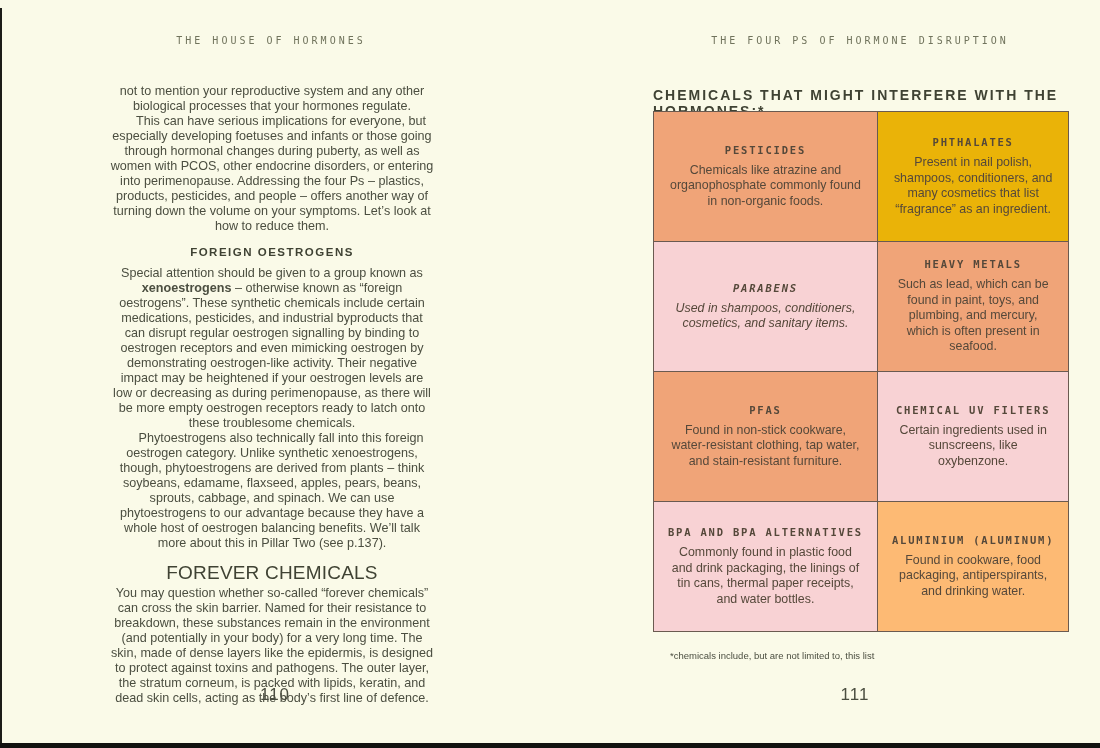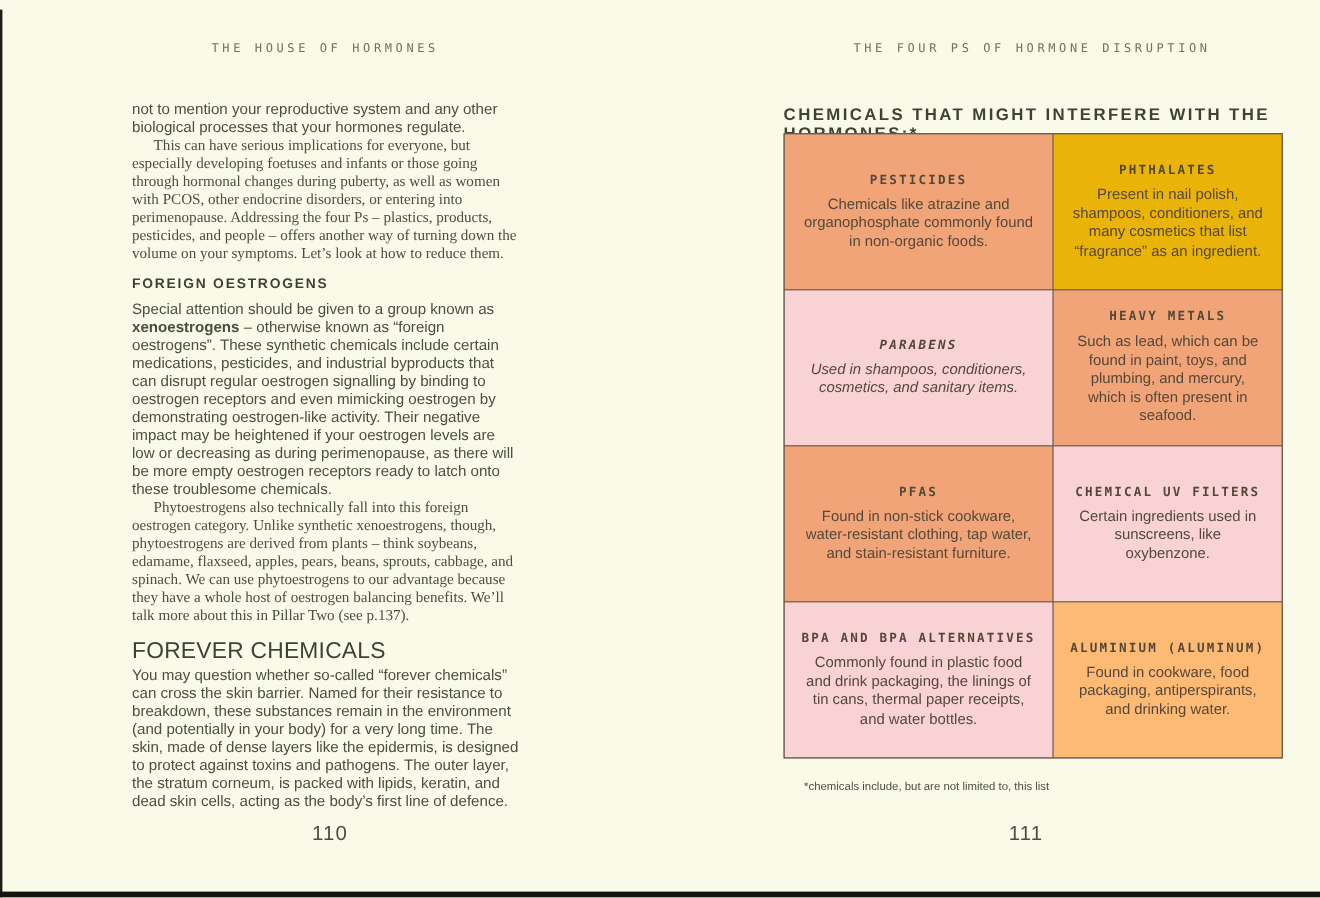--- a/index.html
+++ b/index.html
@@ -17,24 +17,24 @@
   .running-head{
     position:absolute;top:35px;text-align:center;
     font-family:"DejaVu Sans Mono","Liberation Mono",monospace;
     font-size:10px;letter-spacing:3px;color:var(--running-head,#70735c);
   }
   .page-left .running-head{left:110px;width:322px;}
   .page-right .running-head{left:73px;width:414px;}
 
   .body-text{
     position:absolute;top:84px;left:110px;width:324px;
-    font-size:12.6px;line-height:15px;
+    font-size:12.6px;line-height:15px;text-align:center;
   }
   .body-text p{margin:0;}
-  .body-text p.indent{text-indent:18px;font-family:Liberation Serif, serif;}
+  .body-text p.indent{text-indent:18px;}
   .mono-heading{
     font-family:Liberation Sans, sans-serif;
     font-size:11.5px;font-weight:bold;letter-spacing:1.5px;
     color:var(--heading,#3f4233);
     margin:11px 0 6px 0;
   }
   .sans-heading{
     font-size:19px;font-weight:normal;letter-spacing:.2px;
     color:var(--heading,#3f4233);
     margin:14px 0 6px 0;

